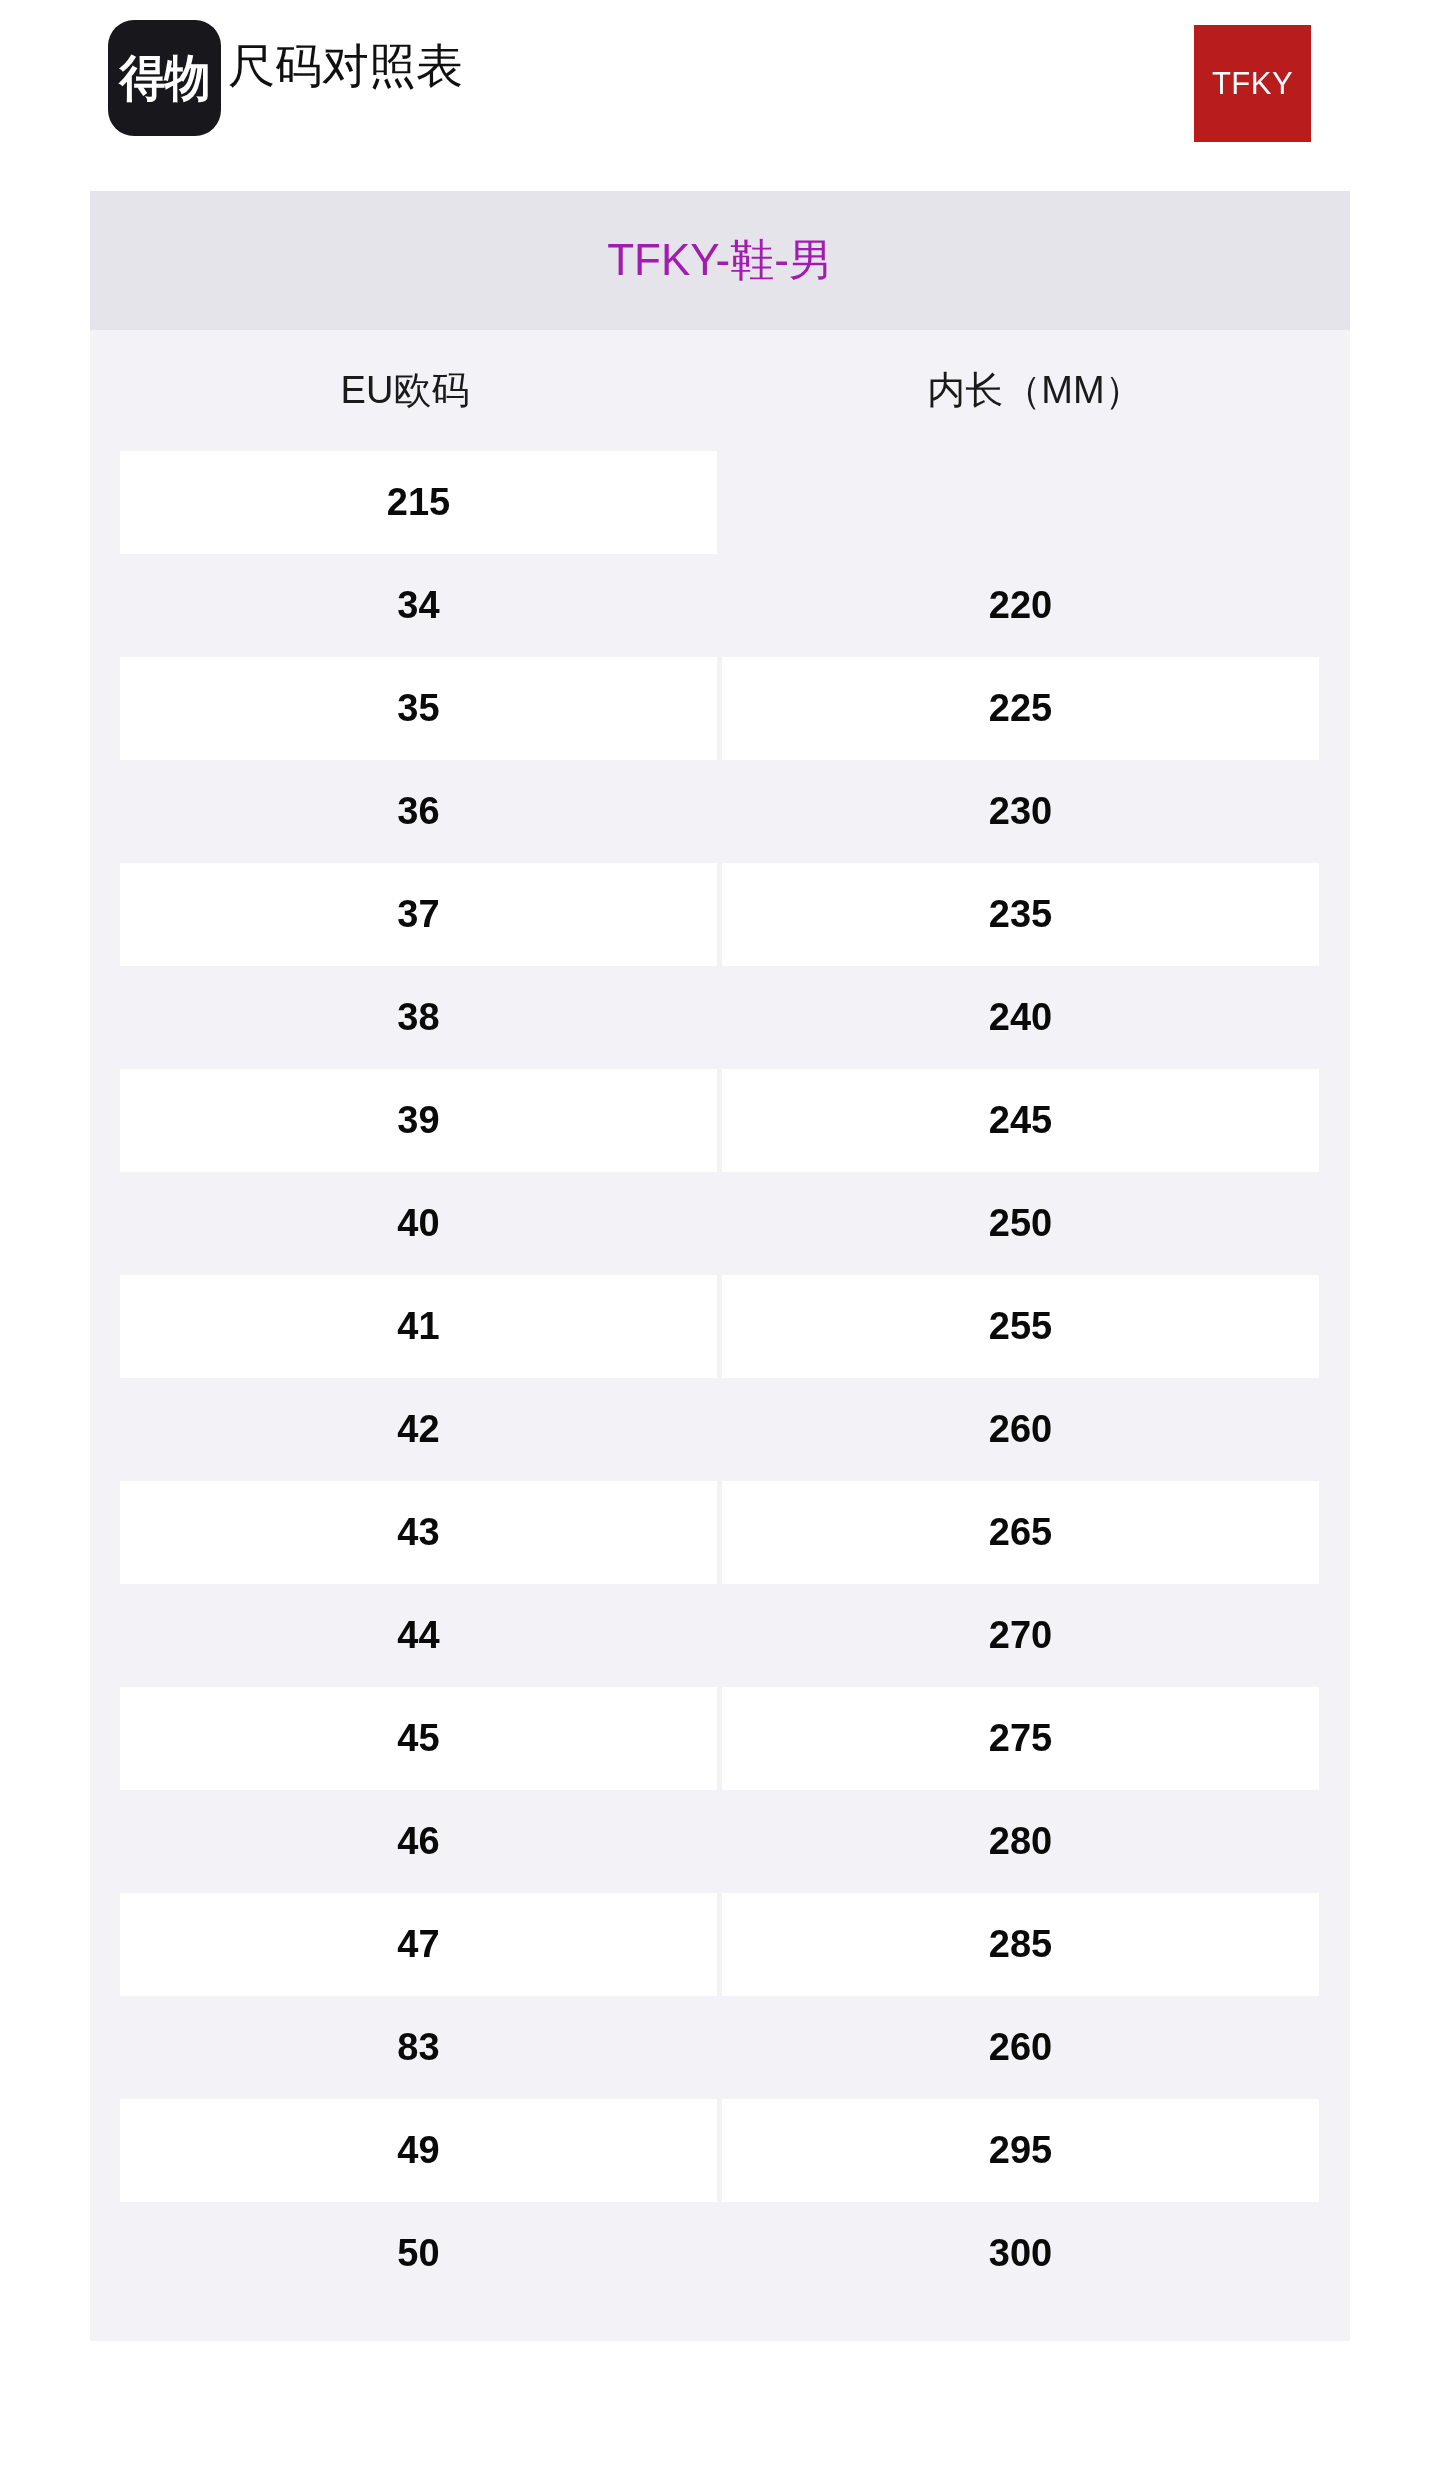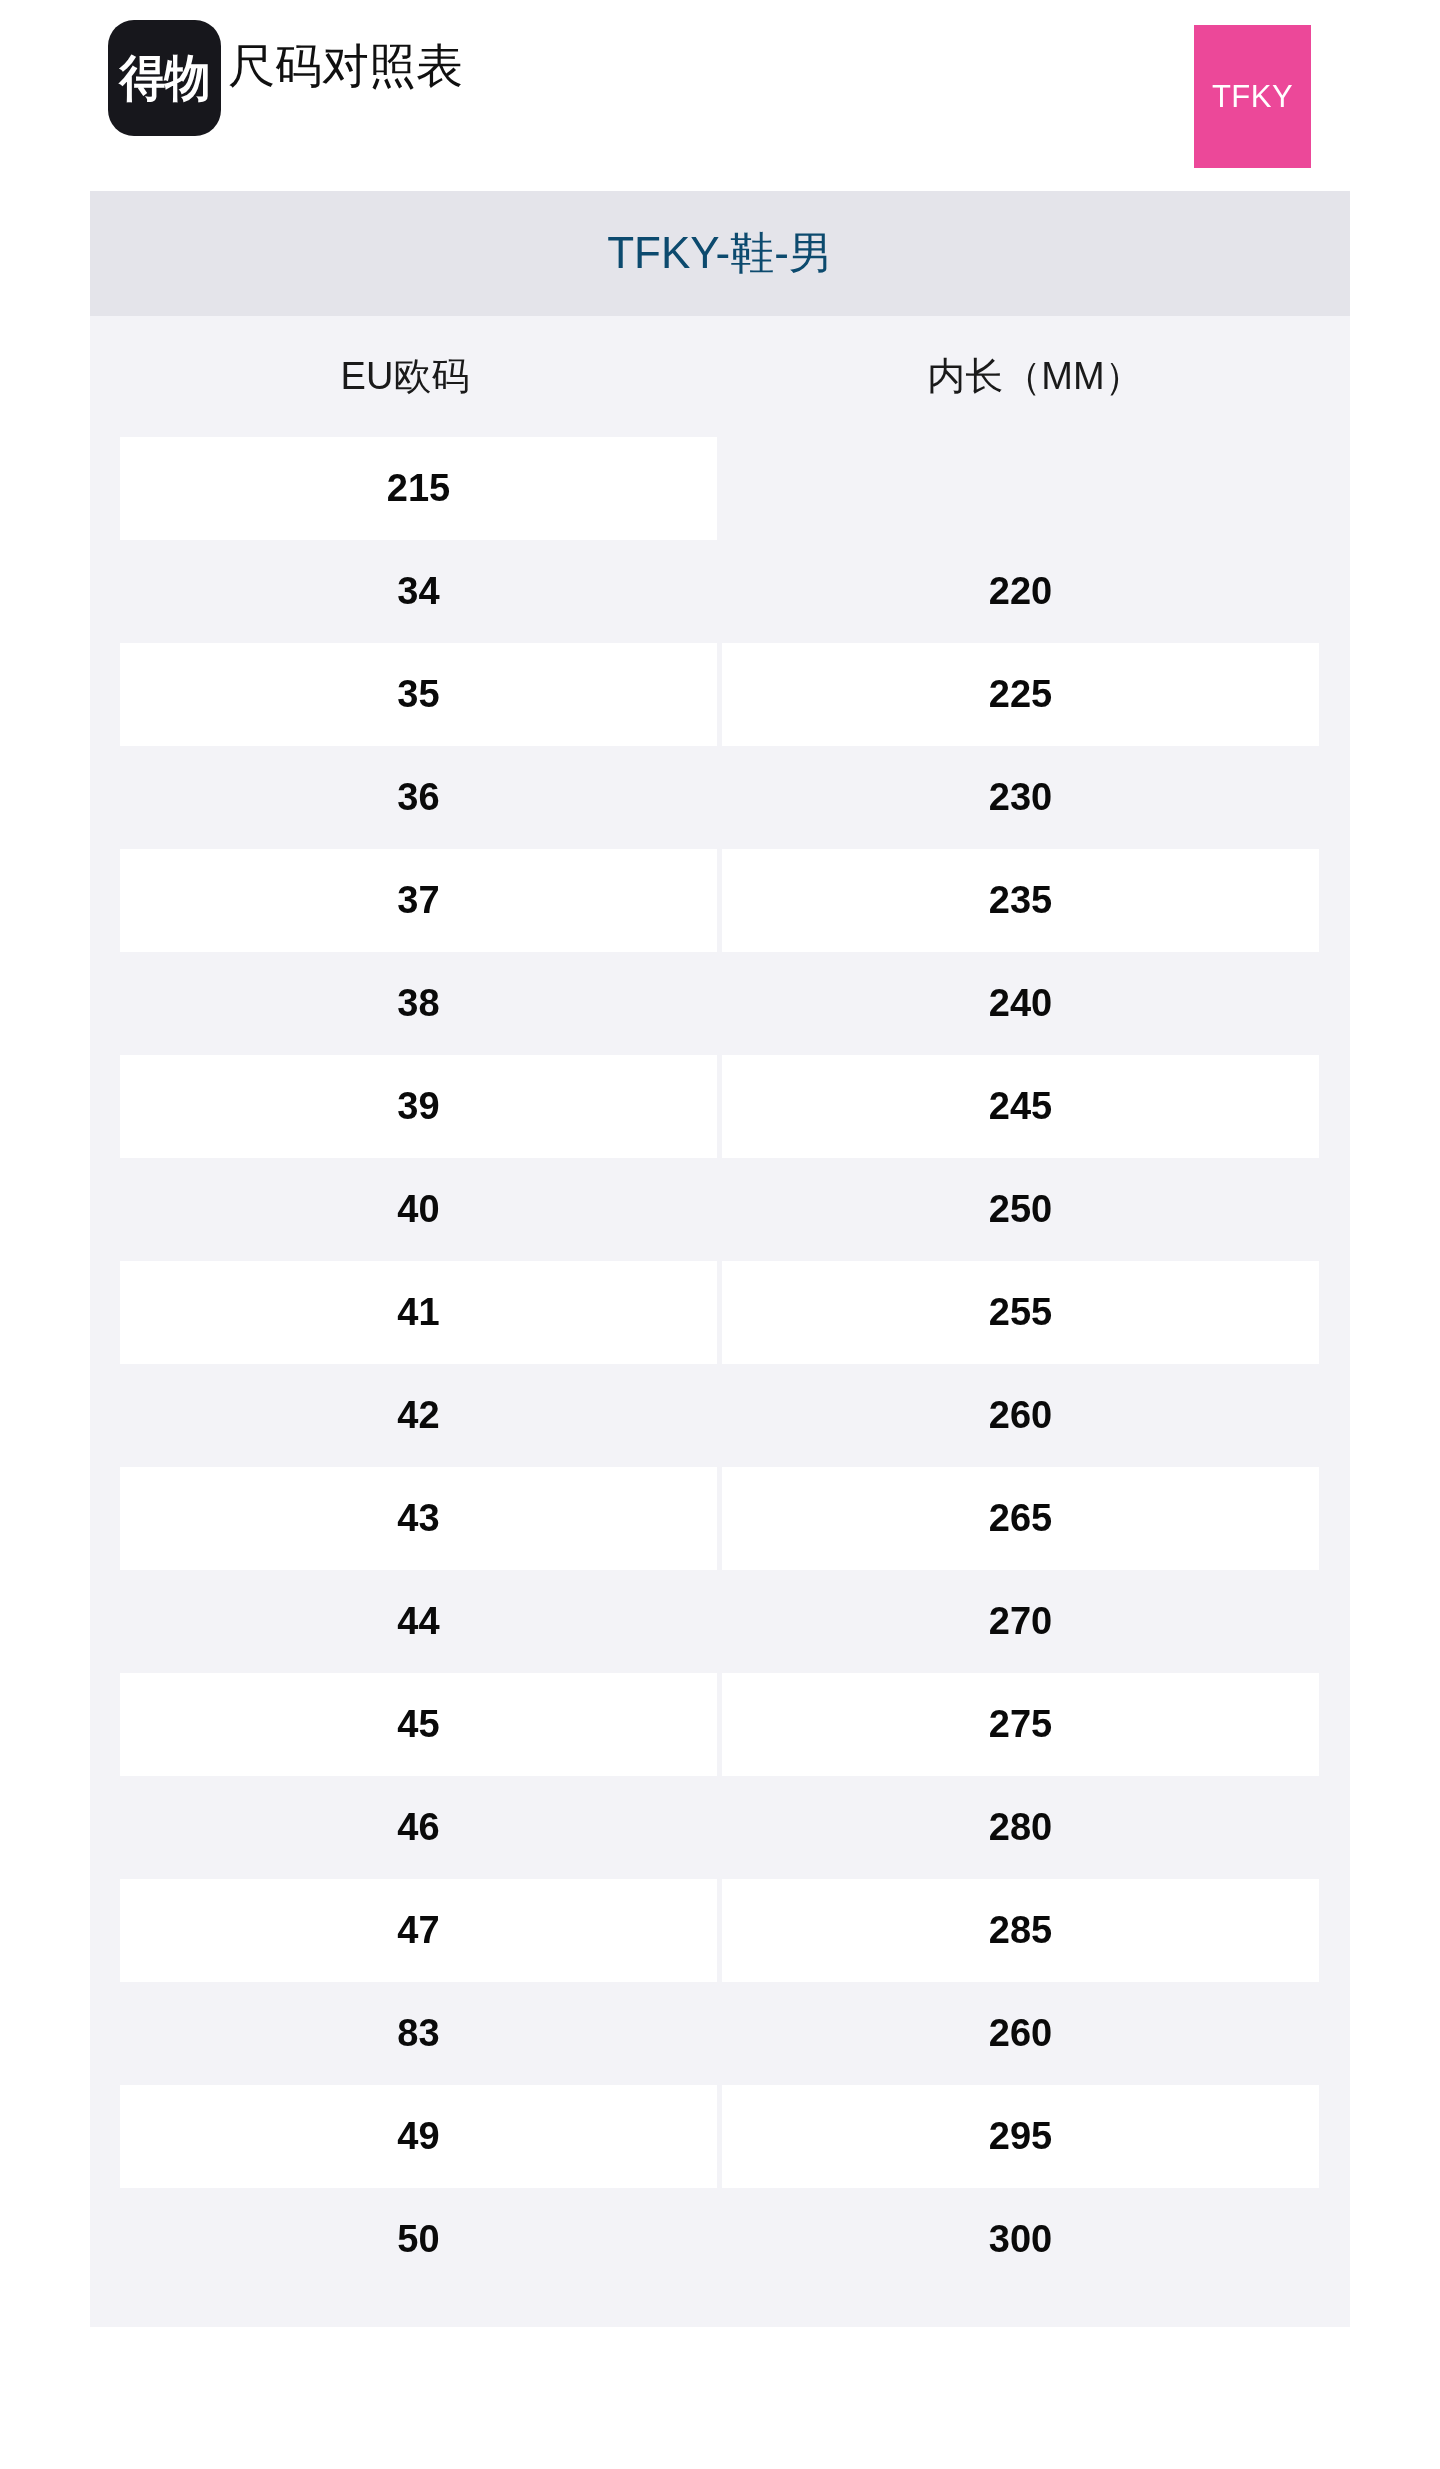--- a/index.html
+++ b/index.html
@@ -58,49 +58,49 @@
     font-weight: 400;
     color: #101010;
     letter-spacing: 0px;
     white-space: nowrap;
   }
   #vendor-logo {
     position: absolute;
     left: 1194px;
     top: 25px;
     width: 117px;
-    height: 143px;
-    background: #ec4899;
+    height: 117px;
+    background: #b91c1c;
     display: flex;
     align-items: center;
     justify-content: center;
   }
   #vendor-logo .vendor-text {
     color: #ffffff;
     font-size: 31px;
     line-height: 1;
     font-weight: 400;
     letter-spacing: 0.5px;
   }
 
   
   #size-table {
     position: absolute;
     left: 90px;
     top: 191px;
     width: 1260px;
   }
   .table-title-bar {
-    height: 125px;
+    height: 139px;
     background: #e4e4ea;
     display: flex;
     align-items: center;
     justify-content: center;
     font-size: 44px;
-    color: #0c4a6e;
+    color: #a21caf;
     letter-spacing: 0px;
   }
   .table-body {
     background: #f3f3f7;
     padding-bottom: 36px;
   }
   .col-head-row {
     height: 121px;
     display: flex;
   }

